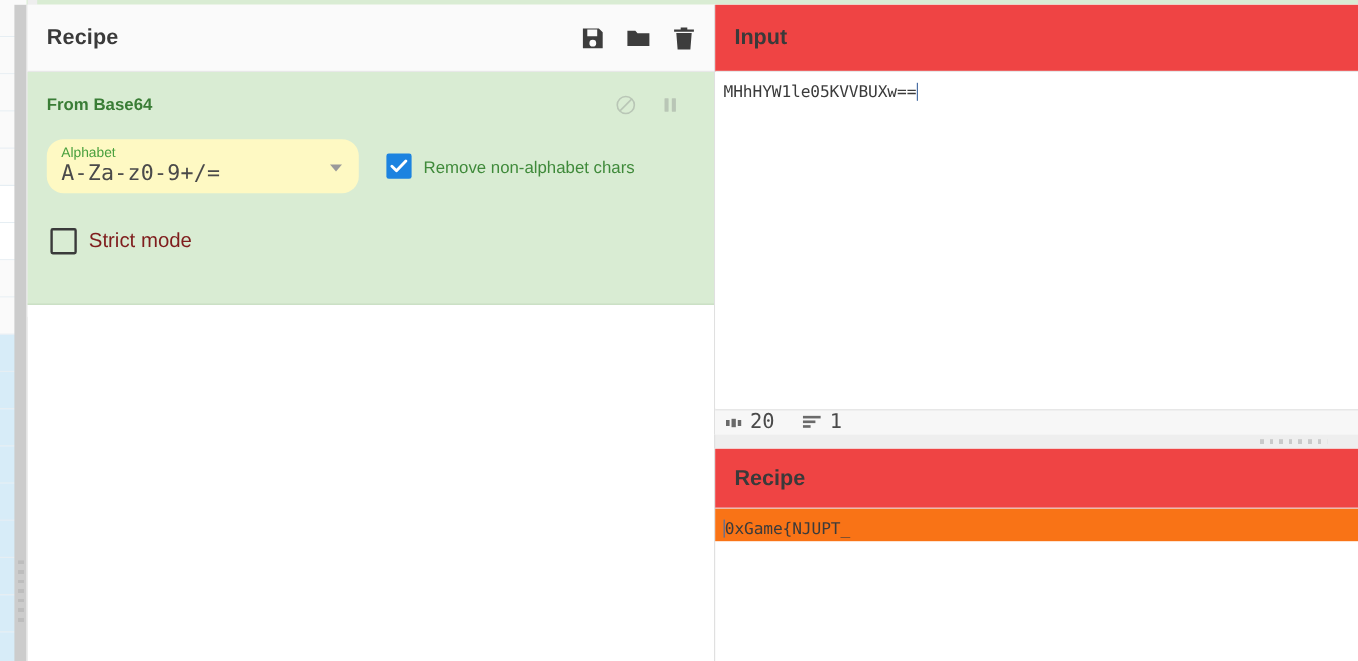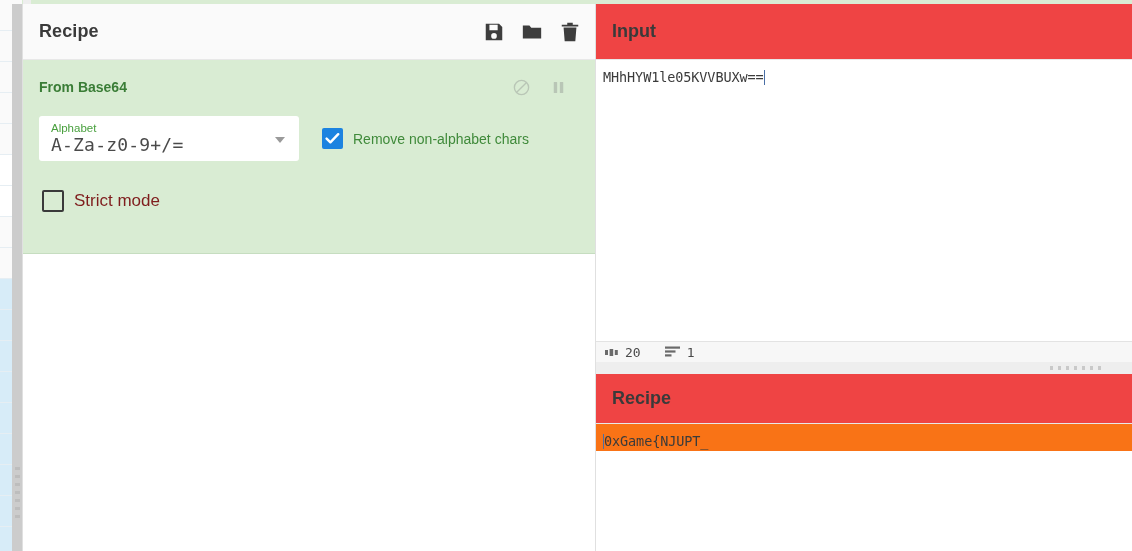--- a/index.html
+++ b/index.html
@@ -123,22 +123,22 @@
   }
   .op-icon { width: 19px; height: 19px; display:block; cursor: pointer; }
 
   #op-args-row1 {
     display: flex;
     align-items: center;
   }
   #alphabet-field {
     width: 260px;
     height: 45px;
-    background: #ffffff;
-    border-radius: 3px;
+    background: #fef9c3;
+    border-radius: 14px;
     position: relative;
     padding: 5px 12px 0 12px;
     box-sizing: border-box;
   }
   #alphabet-label {
     font-size: 11.5px;
     color: #49a03e;
     line-height: 14px;
   }
   #alphabet-value {
@@ -257,21 +257,21 @@
     background: #f7f7f7;
     border-top: 1px solid #e3e3e3;
     box-sizing: border-box;
     display: flex;
     align-items: center;
     padding-left: 9px;
     gap: 7px;
   }
   .status-num {
     font-family: "DejaVu Sans Mono", monospace;
-    font-size: 13px;
+    font-size: 17px;
     color: #4a4a4a;
   }
   .status-sep { width: 10px; }
 
   #io-splitter {
     position: absolute;
     left: 0; top: 358px;
     width: 537px; height: 12px;
     background: #eeeeee;
     border-left: 1px solid #e0e0e0;

